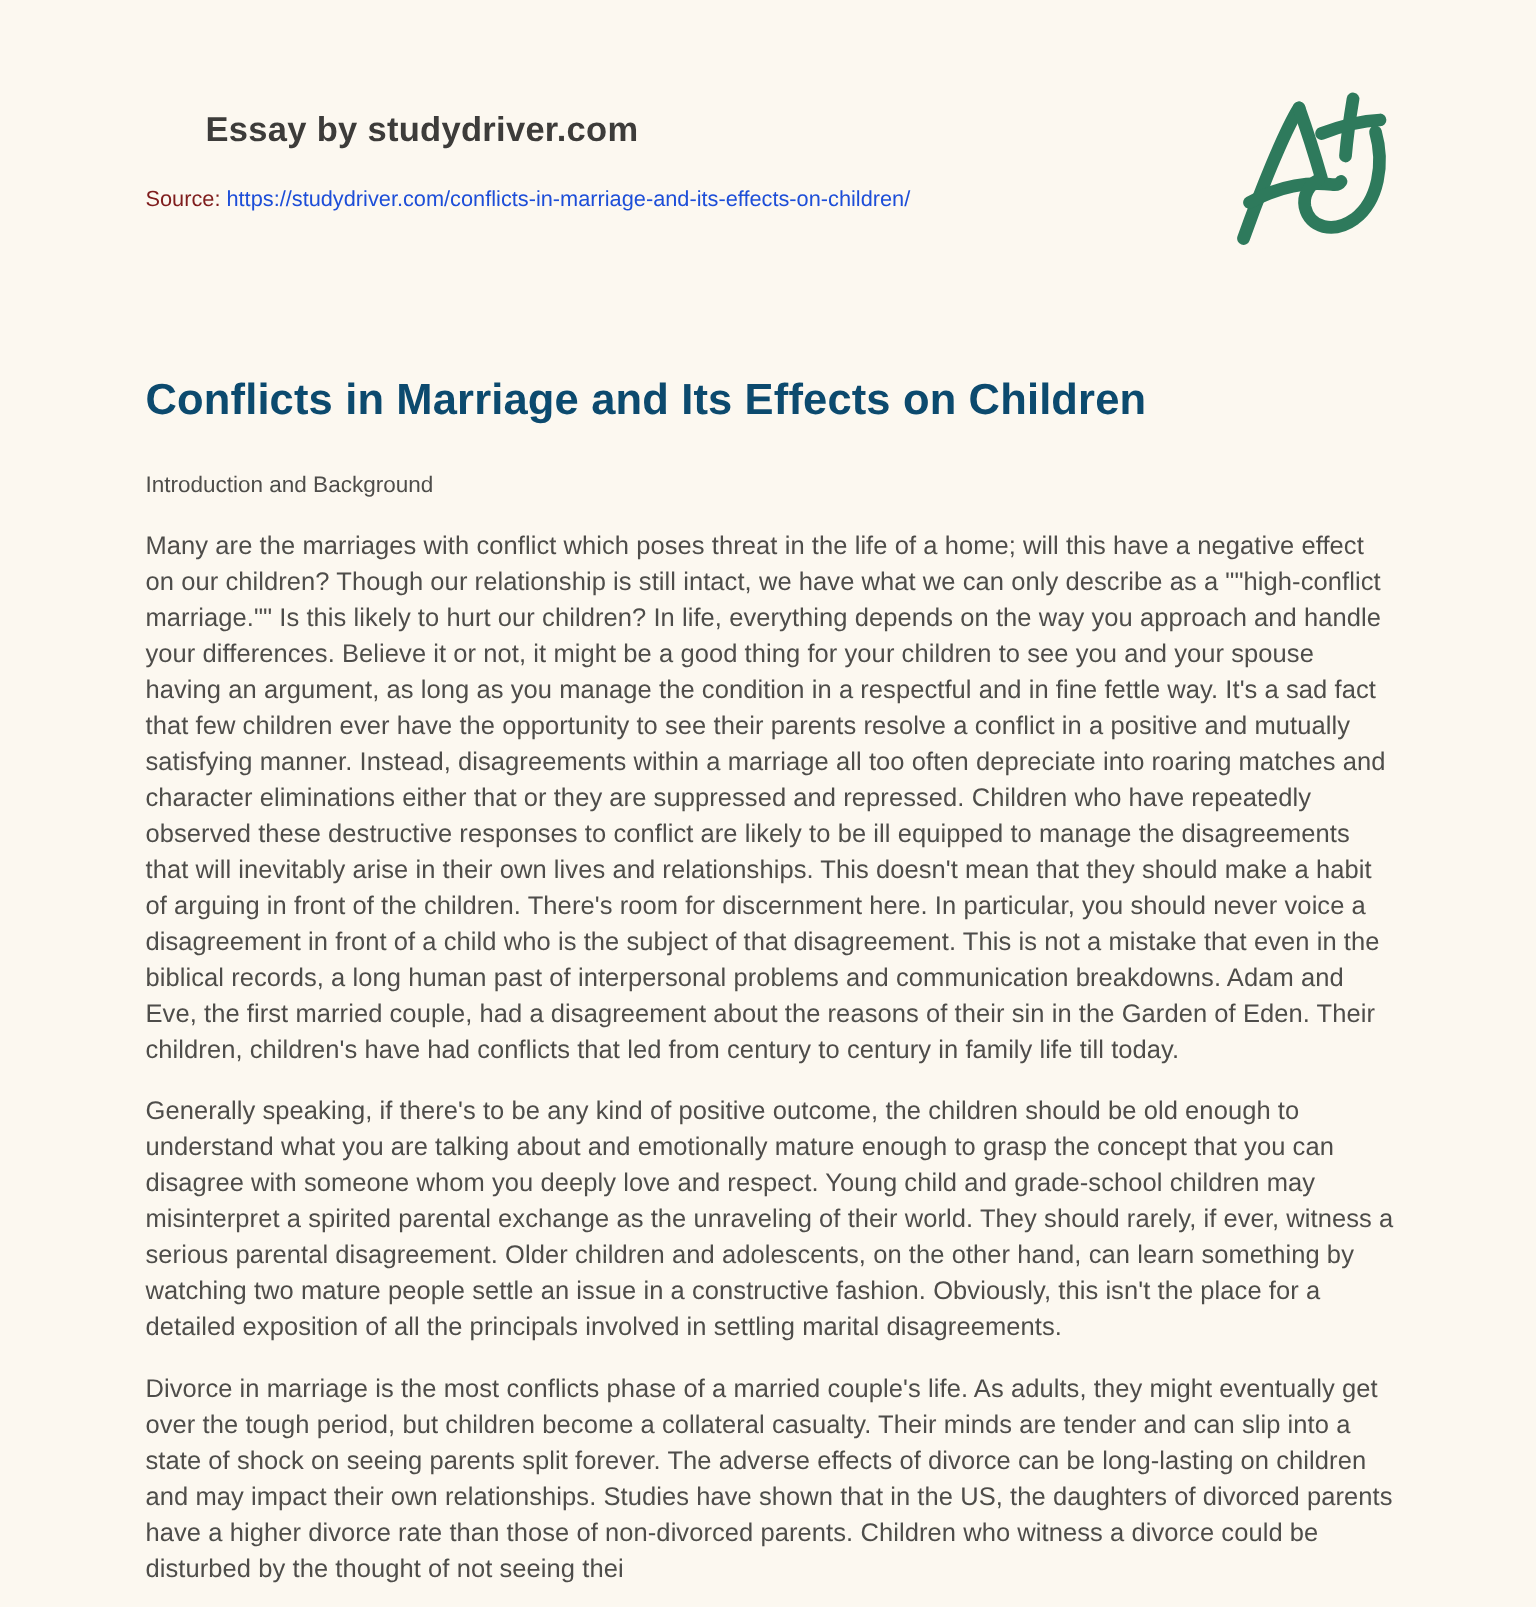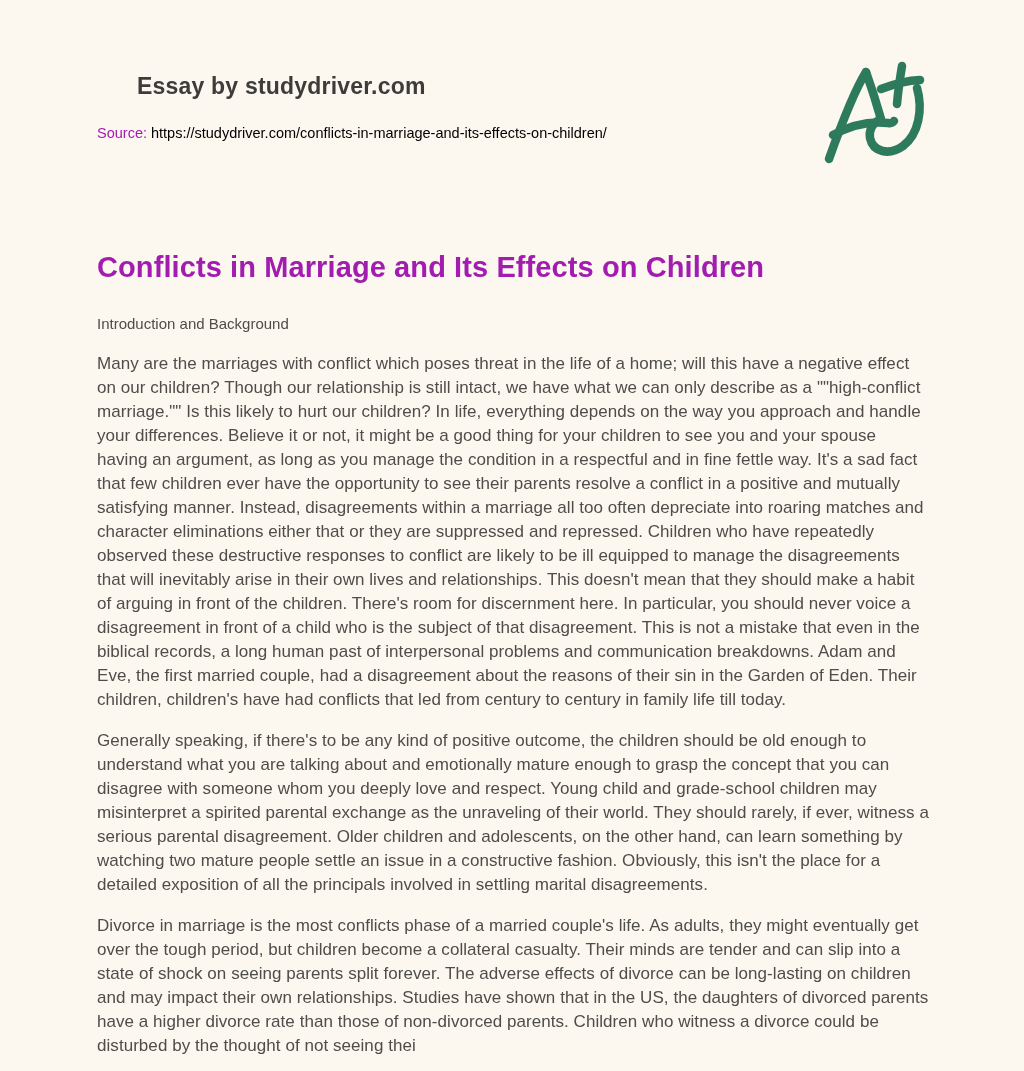--- a/index.html
+++ b/index.html
@@ -19,40 +19,40 @@
     color: #3d3c3a;
     letter-spacing: 0.2px;
     margin-left: 40px;
   }
   .source-line {
     position: absolute;
     left: 97px; top: 123px;
     font-size: 14.5px;
     line-height: 20px;
   }
-  .source-label { color: #a21caf; }
+  .source-label { color: #7f1d1d; }
   .source-link {
-    color: #000000;
+    color: #1d4ed8;
     text-decoration: none;
     margin-left: 4px;
   }
   .logo {
     position: absolute;
     left: 818px; top: 60px;
     width: 112px; height: 106px;
   }
   .logo svg { width: 100%; height: 100%; }
 
   .article-title {
     position: absolute;
     left: 97px; top: 251px;
     width: 860px;
     font-size: 29px;
     font-weight: 700;
-    color: #a21caf;
+    color: #0c4a6e;
     letter-spacing: 0.1px;
   }
   .article-subheading {
     position: absolute;
     left: 97px; top: 315px;
     font-size: 15px;
     color: #4e4d4a;
   }
   .article-body {
     position: absolute;

